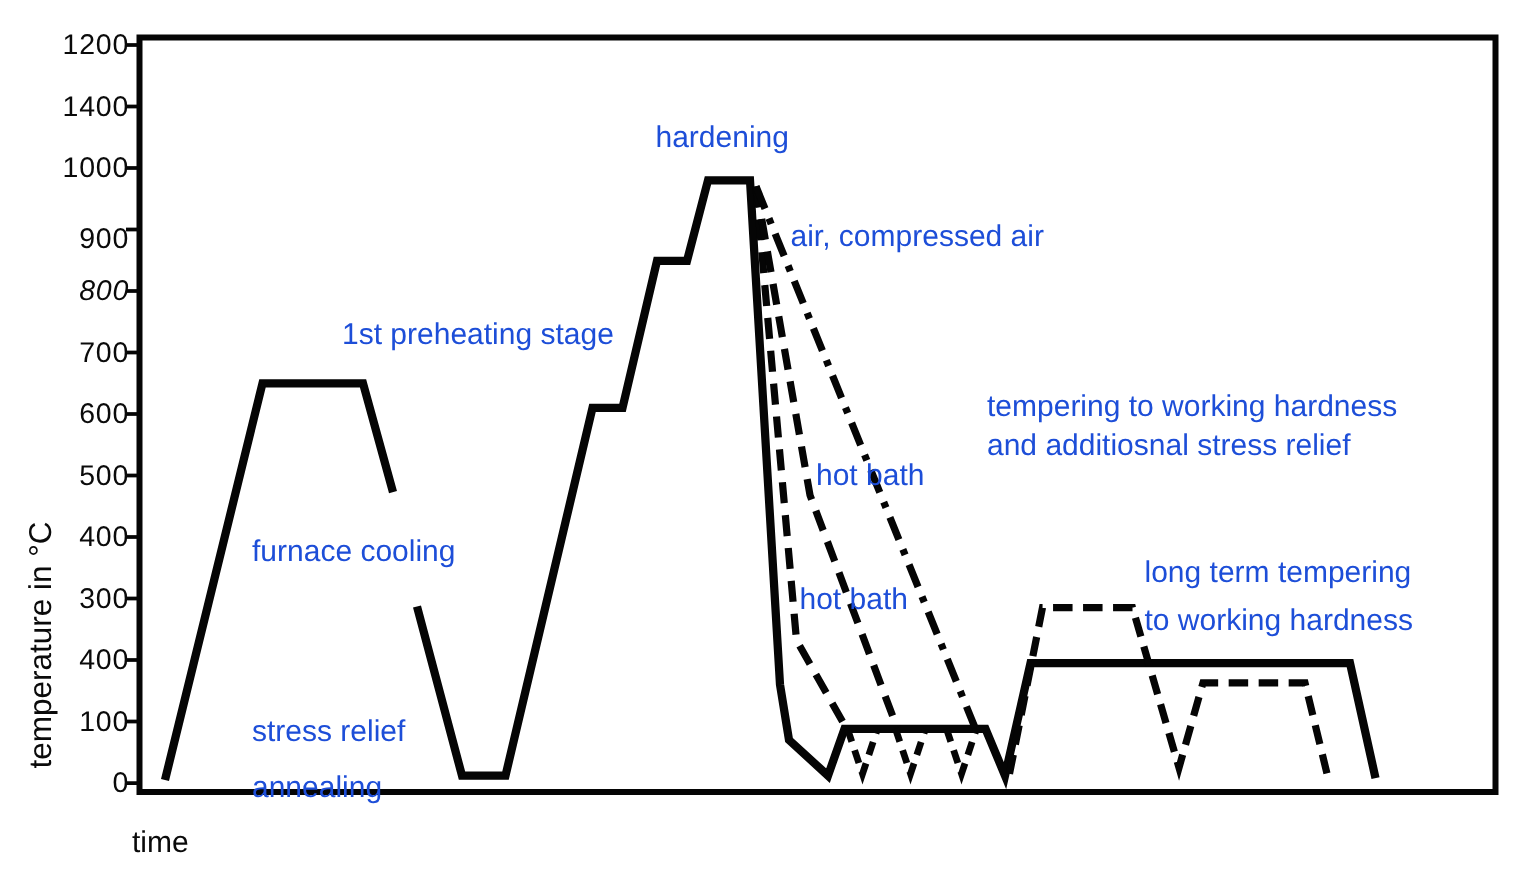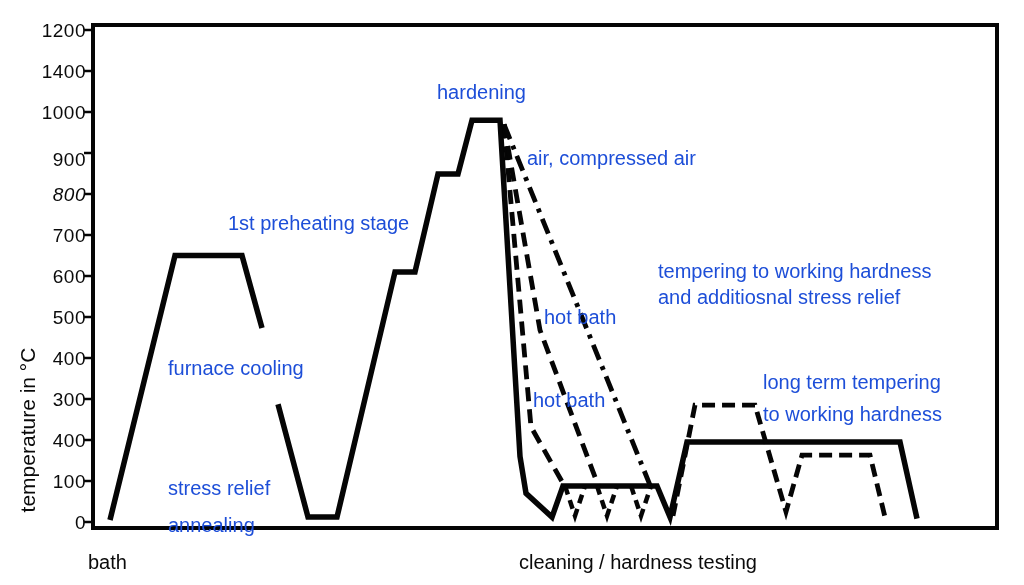--- a/index.html
+++ b/index.html
@@ -69,22 +69,21 @@
       <polyline points="504,124.3 531,426.9 564,485.1" stroke="#050505" stroke-width="4.8" stroke-linejoin="miter" stroke-linecap="butt" stroke-dasharray="14 8"></polyline>
       <polyline points="504,124.3 540,330.1 598,485.1" stroke="#050505" stroke-width="4.8" stroke-linejoin="miter" stroke-linecap="butt" stroke-dasharray="14 8"></polyline>
       <polyline points="504,124.3 650,485.1" stroke="#050505" stroke-width="4.8" stroke-linejoin="miter" stroke-linecap="butt" stroke-dasharray="16 7 4 7"></polyline>
       <polyline points="565,485.9 575,515.9 585,485.9" stroke="#050505" stroke-width="4.5" stroke-linejoin="miter" stroke-linecap="butt" stroke-dasharray="9 6"></polyline>
       <polyline points="597,485.9 607,515.9 617,485.9" stroke="#050505" stroke-width="4.5" stroke-linejoin="miter" stroke-linecap="butt" stroke-dasharray="9 6"></polyline>
       <polyline points="631,485.9 641,515.9 651,485.9" stroke="#050505" stroke-width="4.5" stroke-linejoin="miter" stroke-linecap="butt" stroke-dasharray="9 6"></polyline>
       <polyline points="673,515.9 695,405.1 755,405.1 786,511.8 802,455.2 870,455.2 885,517.1" stroke="#050505" stroke-width="4.8" stroke-linejoin="miter" stroke-linecap="butt" stroke-dasharray="13 7"></polyline>
     </svg>
 
   <div class="axis-label-y">temperature in °C</div>
-  <div class="axis-label-x" style="left:88px;top:551px;">bath</div>
-  <div class="axis-label-x" style="left:519px;top:551px;">cleaning / hardness testing</div>
+  <div class="axis-label-x" style="left:88px;top:551px;">time</div>
 <div class="tick-label" style="left: 28px; top: 513px;">0</div>
     <div class="tick-label" style="left: 28px; top: 472px;">100</div>
     <div class="tick-label" style="left: 28px; top: 431px;">400</div>
     <div class="tick-label" style="left: 28px; top: 390px;">300</div>
     <div class="tick-label" style="left: 28px; top: 349px;">400</div>
     <div class="tick-label" style="left: 28px; top: 308px;">500</div>
     <div class="tick-label" style="left: 28px; top: 267px;">600</div>
     <div class="tick-label" style="left: 28px; top: 226px;">700</div>
     <div class="tick-label" style="left: 28px; top: 185px; font-style: italic;">800</div>
     <div class="tick-label" style="left: 28px; top: 133px; margin-top: 17px;">900</div>

